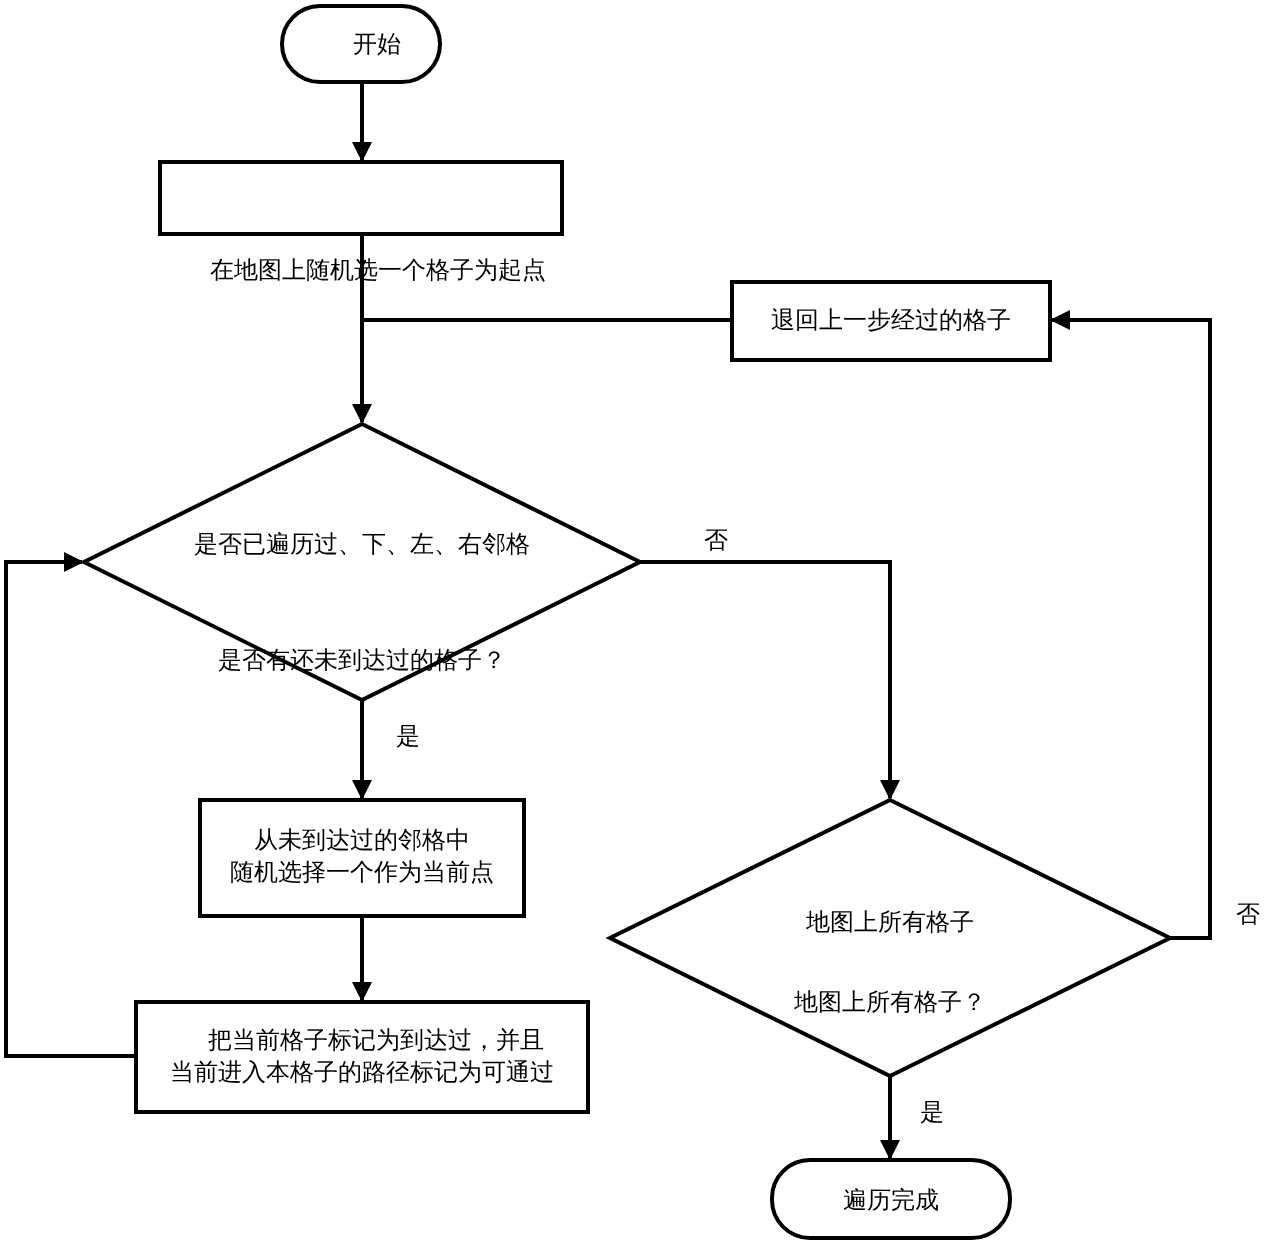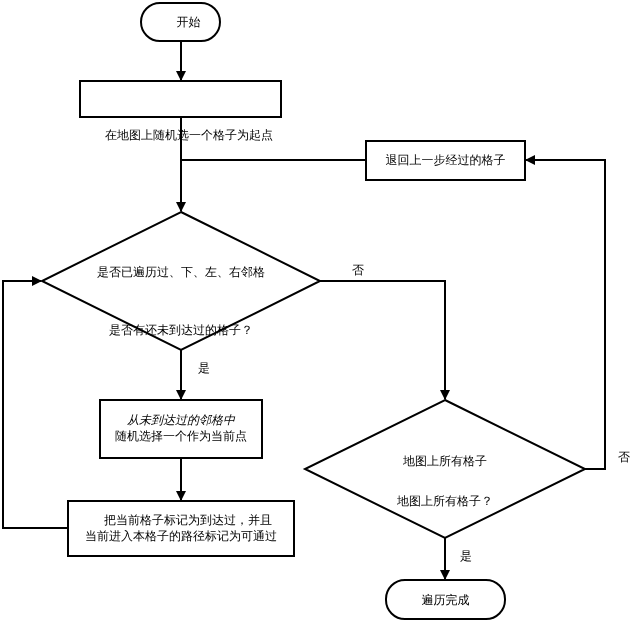--- a/index.html
+++ b/index.html
@@ -41,21 +41,21 @@
   </g>
 </svg>
 
 <div class="lbl" style="left:141px; top:14px; width:95px;text-align:center;">开始</div>
 <div class="lbl" style="left:80px; top:91px; width:218px;margin-top:36px;">在地图上随机选一个格子为起点</div>
 <div class="lbl" style="left:366px; top:152px; width:159px;">退回上一步经过的格子</div>
 
 <div class="lbl" style="left:81px; top:264px; width:200px;">是否已遍历过、下、左、右邻格</div>
 <div class="lbl" style="left:81px; top:280px; width:200px;margin-top:42px;">是否有还未到达过的格子？</div>
 
-<div class="lbl" style="left:100px; top:412px; width:162px;font-style:italic;">从未到达过的邻格中</div>
+<div class="lbl" style="left:100px; top:412px; width:162px;">从未到达过的邻格中</div>
 <div class="lbl" style="left:100px; top:428px; width:162px;">随机选择一个作为当前点</div>
 
 <div class="lbl" style="left:75px; top:512px; width:226px;">把当前格子标记为到达过，并且</div>
 <div class="lbl" style="left:68px; top:528px; width:226px;">当前进入本格子的路径标记为可通过</div>
 
 <div class="lbl" style="left:375px; top:453px; width:140px;">地图上所有格子</div>
 <div class="lbl" style="left:375px; top:493px; width:140px;">地图上所有格子？</div>
 
 <div class="lbl" style="left:386px; top:592px; width:119px;text-align:center;">遍历完成</div>
 

